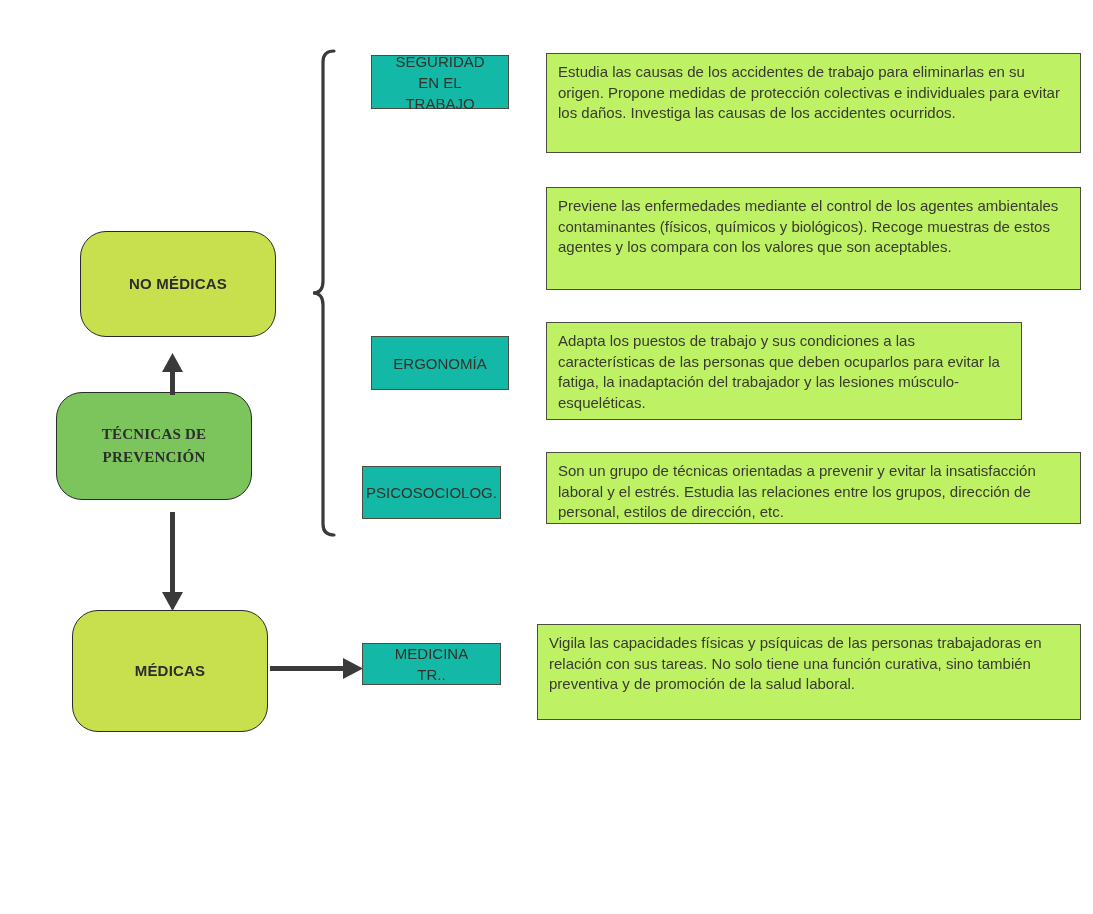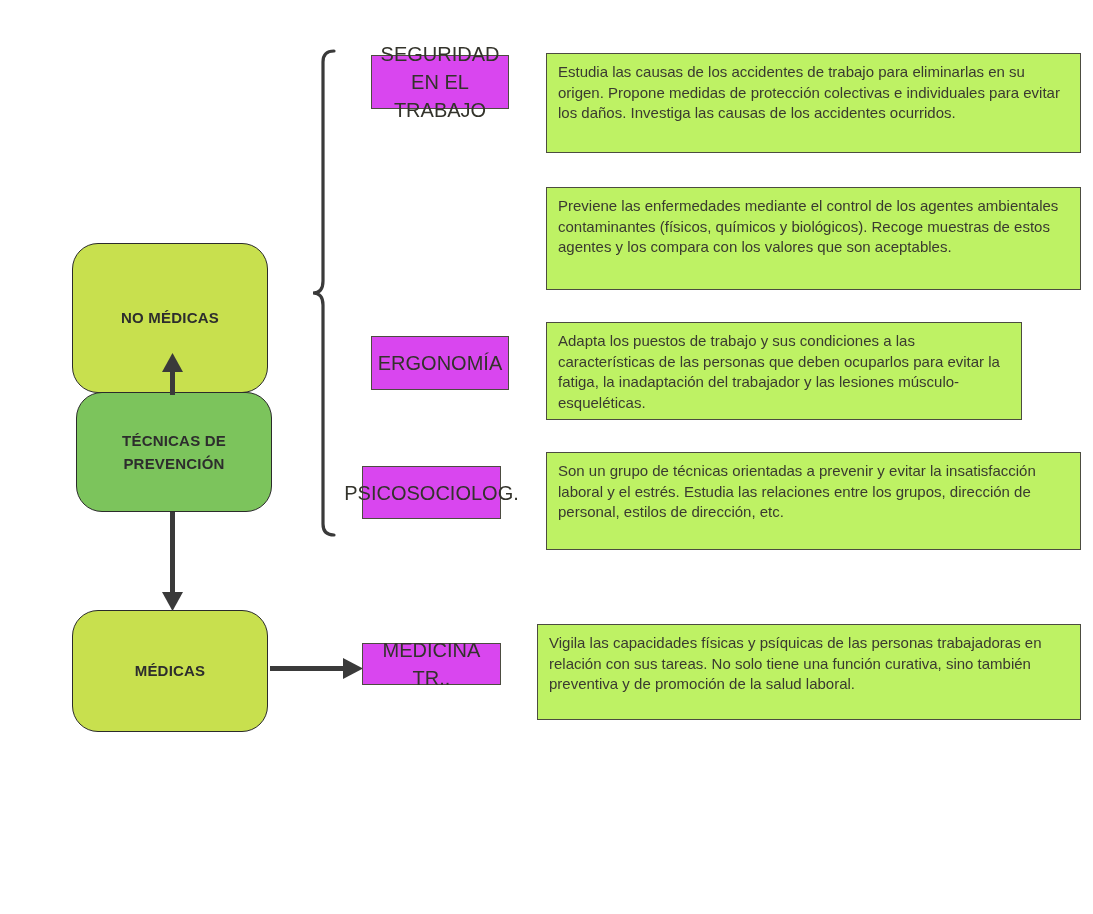--- a/index.html
+++ b/index.html
@@ -12,43 +12,43 @@
     border:1.6px solid #2b2b2b; border-radius:26px;
     display:flex; align-items:center; justify-content:center;
     text-align:center; font-weight:bold; font-size:15px; color:#2d2d2d;
     line-height:1.55; letter-spacing:0.2px;
   }
   .node-branch { background:#c8e04e; }
   .node-root   { background:#7cc45c; }
   .node .lbl   { padding:0 30px; }
   .tech-label {
     position:absolute; box-sizing:border-box;
-    background:#d946ef; border:1.4px solid #4c4c40;
+    background:#14b8a6; border:1.4px solid #4c4c40;
     display:flex; align-items:center; justify-content:center;
-    text-align:center; font-size:20px; color:#33332b; line-height:1.4;
-    padding:4px 10px;
+    text-align:center; font-size:15px; color:#33332b; line-height:1.4;
+    padding:4px 26px;
   }
   .desc {
     position:absolute; box-sizing:border-box;
     background:#bef264; border:1.4px solid #4c4c40;
     font-size:15px; color:#3a3a30; line-height:1.38;
     padding:8px 11px;
   }
   svg.connector { position:absolute; overflow:visible; }
 </style>
 </head>
 <body>
 
 <div class="canvas">
 
-  <div class="node node-branch" style="left:72px; top:231px; width:196px; height:150px;margin-top:12px;">
+  <div class="node node-branch" style="left:80px; top:231px; width:196px; height:106px;">
     <span class="lbl">NO MÉDICAS</span>
   </div>
 
-  <div class="node node-root" style="left:76px; top:392px; width:196px; height:120px;">
+  <div class="node node-root" style="left:56px; top:392px; width:196px; height:108px;font-family:Liberation Serif, serif;">
     <span class="lbl">TÉCNICAS DE PREVENCIÓN</span>
   </div>
 
   <div class="node node-branch" style="left:72px; top:610px; width:196px; height:122px;">
     <span class="lbl">MÉDICAS</span>
   </div>
 
   <svg class="connector" style="left:160px; top:353px;" width="25" height="42">
     <line x1="12.5" y1="42" x2="12.5" y2="16" stroke="#3a3a3a" stroke-width="5"></line>
     <polygon points="12.5,0 23,19 2,19" fill="#3a3a3a"></polygon>
@@ -77,16 +77,16 @@
   <div class="tech-label" style="left:362px; top:466px; width:139px; height:53px;">
     <span>PSICOSOCIOLOG.</span>
   </div>
   <div class="tech-label" style="left:362px; top:643px; width:139px; height:42px;">
     <span>MEDICINA TR..</span>
   </div>
 
   <div class="desc" style="left:546px; top:53px; width:535px; height:100px;">Estudia las causas de los accidentes de trabajo para eliminarlas en su origen. Propone medidas de protección colectivas e individuales para evitar los daños. Investiga las causas de los accidentes ocurridos.</div>
   <div class="desc" style="left:546px; top:187px; width:535px; height:103px;">Previene las enfermedades mediante el control de los agentes ambientales contaminantes (físicos, químicos y biológicos). Recoge muestras de estos agentes y los compara con los valores que son aceptables.</div>
   <div class="desc" style="left:546px; top:322px; width:476px; height:98px;">Adapta los puestos de trabajo y sus condiciones a las características de las personas que deben ocuparlos para evitar la fatiga, la inadaptación del trabajador y las lesiones músculo-esqueléticas.</div>
-  <div class="desc" style="left:546px; top:452px; width:535px; height:98px;">Son un grupo de técnicas orientadas a prevenir y evitar la insatisfacción laboral y el estrés. Estudia las relaciones entre los grupos, dirección de personal, estilos de dirección, etc.</div>
+  <div class="desc" style="left:546px; top:452px; width:535px; height:72px;">Son un grupo de técnicas orientadas a prevenir y evitar la insatisfacción laboral y el estrés. Estudia las relaciones entre los grupos, dirección de personal, estilos de dirección, etc.</div>
   <div class="desc" style="left:537px; top:624px; width:544px; height:96px;">Vigila las capacidades físicas y psíquicas de las personas trabajadoras en relación con sus tareas. No solo tiene una función curativa, sino también preventiva y de promoción de la salud laboral.</div>
 
 </div>
 
 </body></html>

